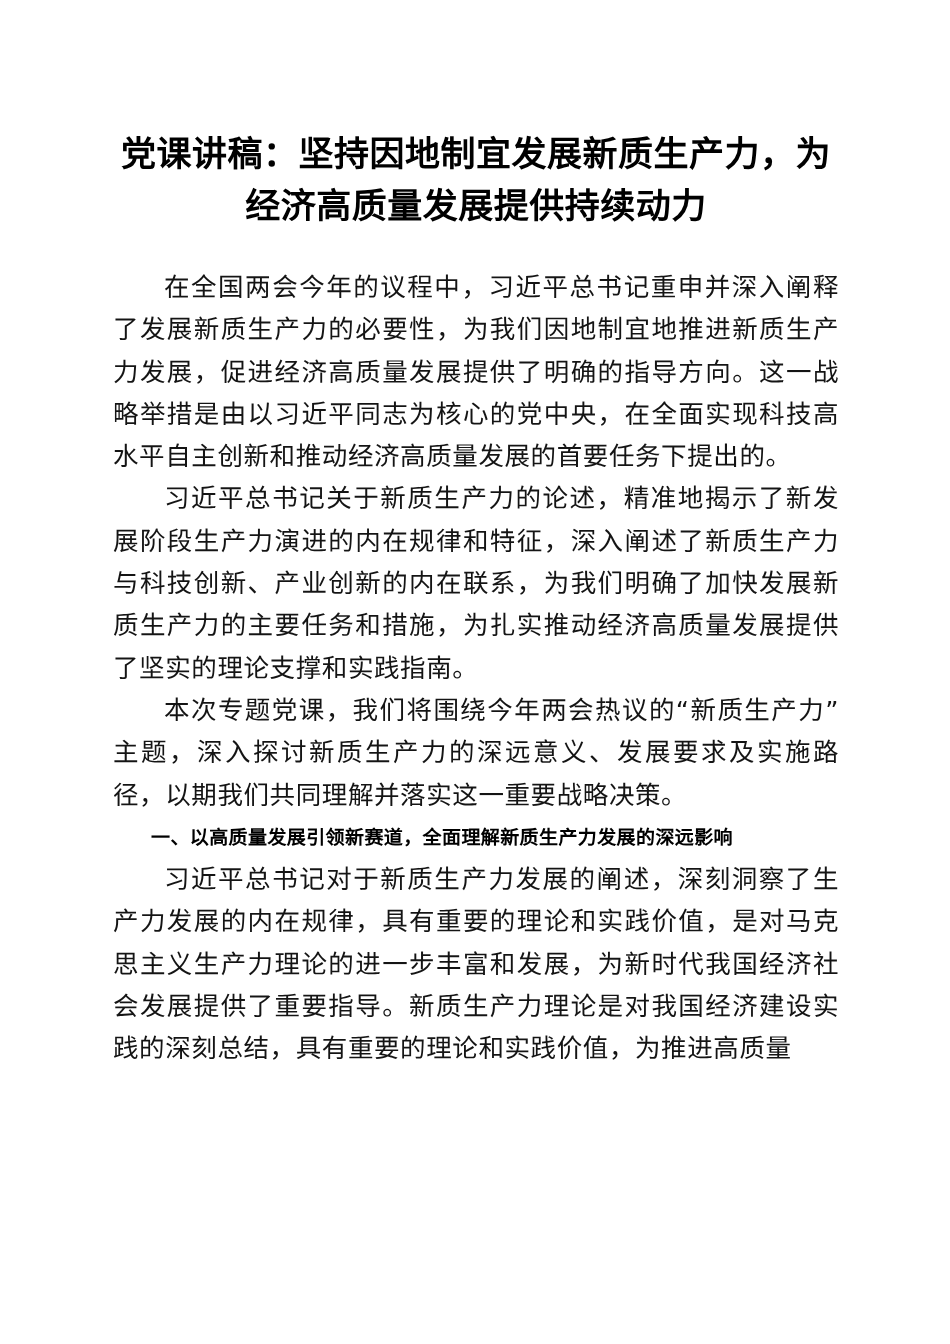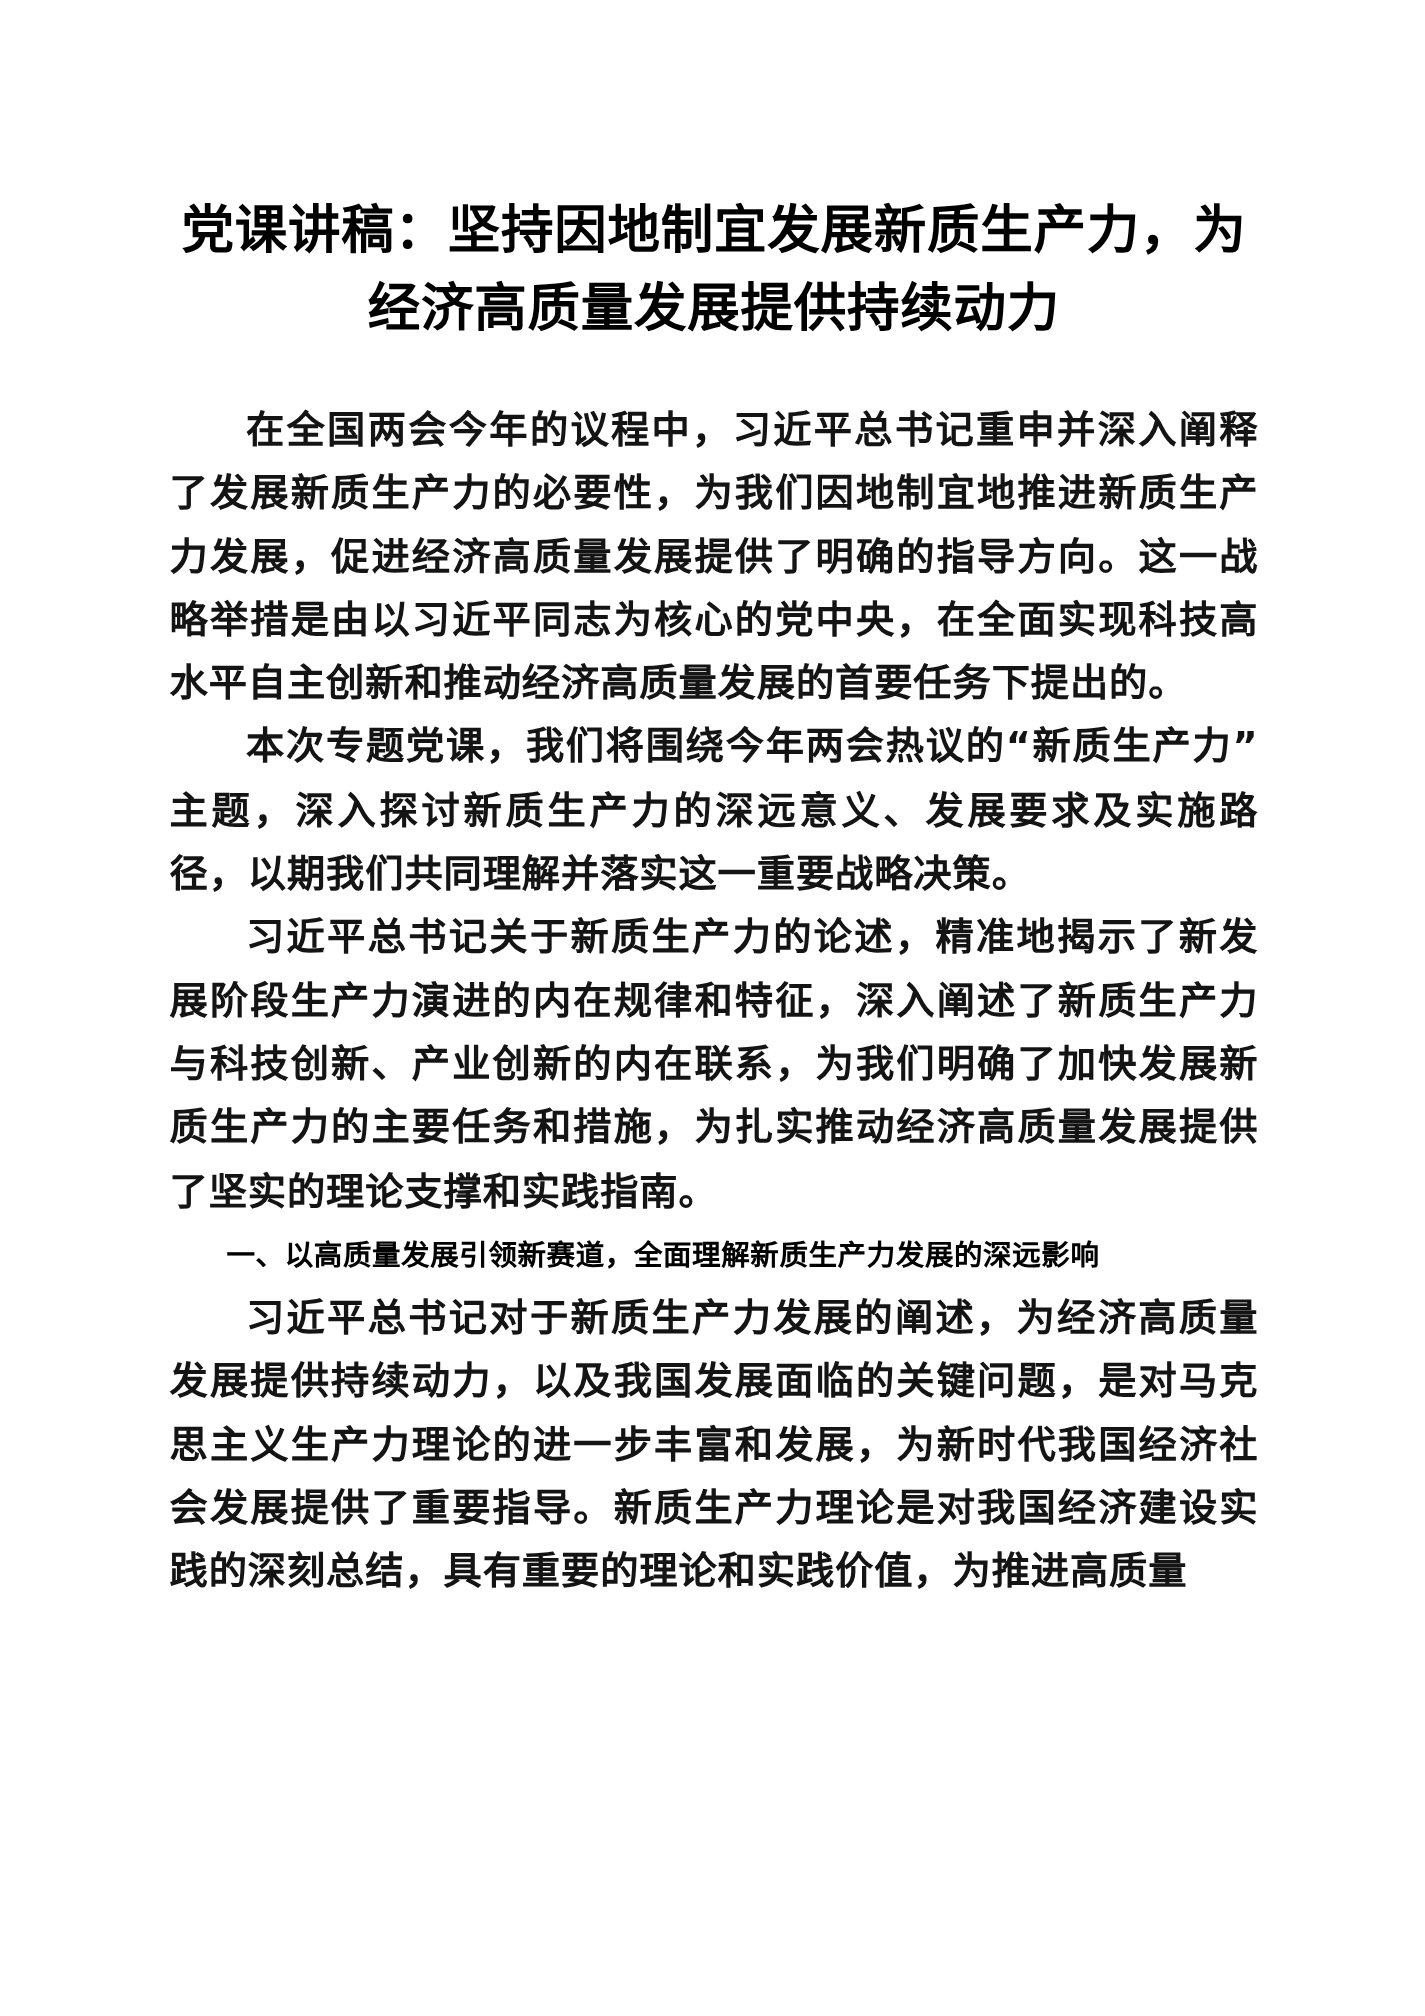--- a/index.html
+++ b/index.html
@@ -49,21 +49,21 @@
   .para {
     margin: 0;
     font-family: "DejaVu Sans", "Liberation Sans", sans-serif;
     font-size: 25.5px;
     line-height: 42.3px;
     color: #141414;
     text-align: justify;
     text-justify: inter-ideograph;
     text-indent: 2em;
     letter-spacing: 0.6px;
-    font-weight: 700;
+    font-weight: 400;
     -webkit-font-smoothing: antialiased;
   }
 
   
   .heading {
     margin: 0;
     font-family: "DejaVu Sans", "Liberation Sans", sans-serif;
     font-size: 19px;
     line-height: 42.3px;
     font-weight: 700;
@@ -83,23 +83,23 @@
 
 <div id="page">
   <div id="doc">
 
     <h1 class="doc-title">党课讲稿：坚持因地制宜发展新质生产力，为经济高质量发展提供持续动力</h1>
 
     <div class="doc-body">
 
       <p class="para">在全国两会今年的议程中，习近平总书记重申并深入阐释了发展新质生产力的必要性，为我们因地制宜地推进新质生产力发展，促进经济高质量发展提供了明确的指导方向。这一战略举措是由以习近平同志为核心的党中央，在全面实现科技高水平自主创新和推动经济高质量发展的首要任务下提出的。</p>
 
+      <p class="para">习近平总书记关于新质生产力的论述，精准地揭示了新发展阶段生产力演进的内在规律和特征，深入阐述了新质生产力与科技创新、产业创新的内在联系，为我们明确了加快发展新质生产力的主要任务和措施，为扎实推动经济高质量发展提供了坚实的理论支撑和实践指南。</p>
+
       <p class="para">本次专题党课，我们将围绕今年两会热议的“新质生产力”主题，深入探讨新质生产力的深远意义、发展要求及实施路径，以期我们共同理解并落实这一重要战略决策。</p>
-
-      <p class="para">习近平总书记关于新质生产力的论述，精准地揭示了新发展阶段生产力演进的内在规律和特征，深入阐述了新质生产力与科技创新、产业创新的内在联系，为我们明确了加快发展新质生产力的主要任务和措施，为扎实推动经济高质量发展提供了坚实的理论支撑和实践指南。</p>
 
       <p class="heading">一、以高质量发展引领新赛道，全面理解新质生产力发展的深远影响</p>
 
-      <p class="para truncated">习近平总书记对于新质生产力发展的阐述，为经济高质量发展提供持续动力，以及我国发展面临的关键问题，是对马克思主义生产力理论的进一步丰富和发展，为新时代我国经济社会发展提供了重要指导。新质生产力理论是对我国经济建设实践的深刻总结，具有重要的理论和实践价值，为推进高质量</p>
+      <p class="para truncated">习近平总书记对于新质生产力发展的阐述，深刻洞察了生产力发展的内在规律，具有重要的理论和实践价值，是对马克思主义生产力理论的进一步丰富和发展，为新时代我国经济社会发展提供了重要指导。新质生产力理论是对我国经济建设实践的深刻总结，具有重要的理论和实践价值，为推进高质量</p>
 
     </div>
   </div>
 </div>
 
 </body></html>

